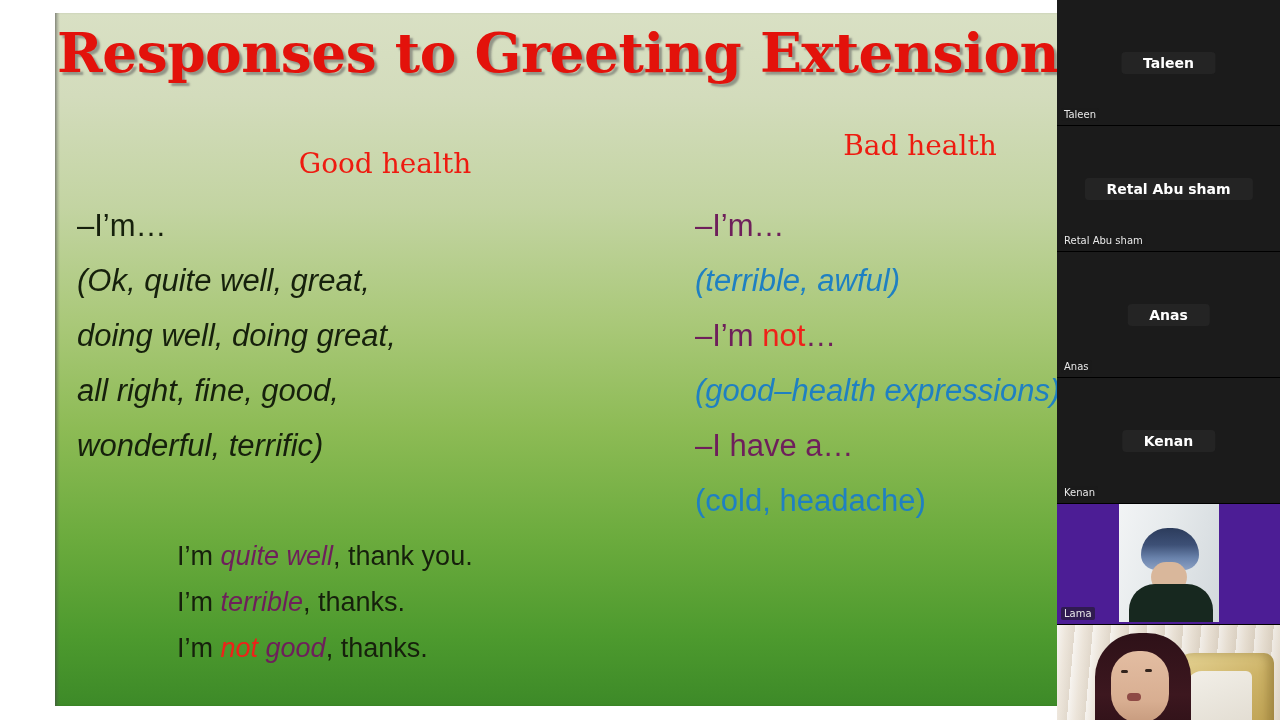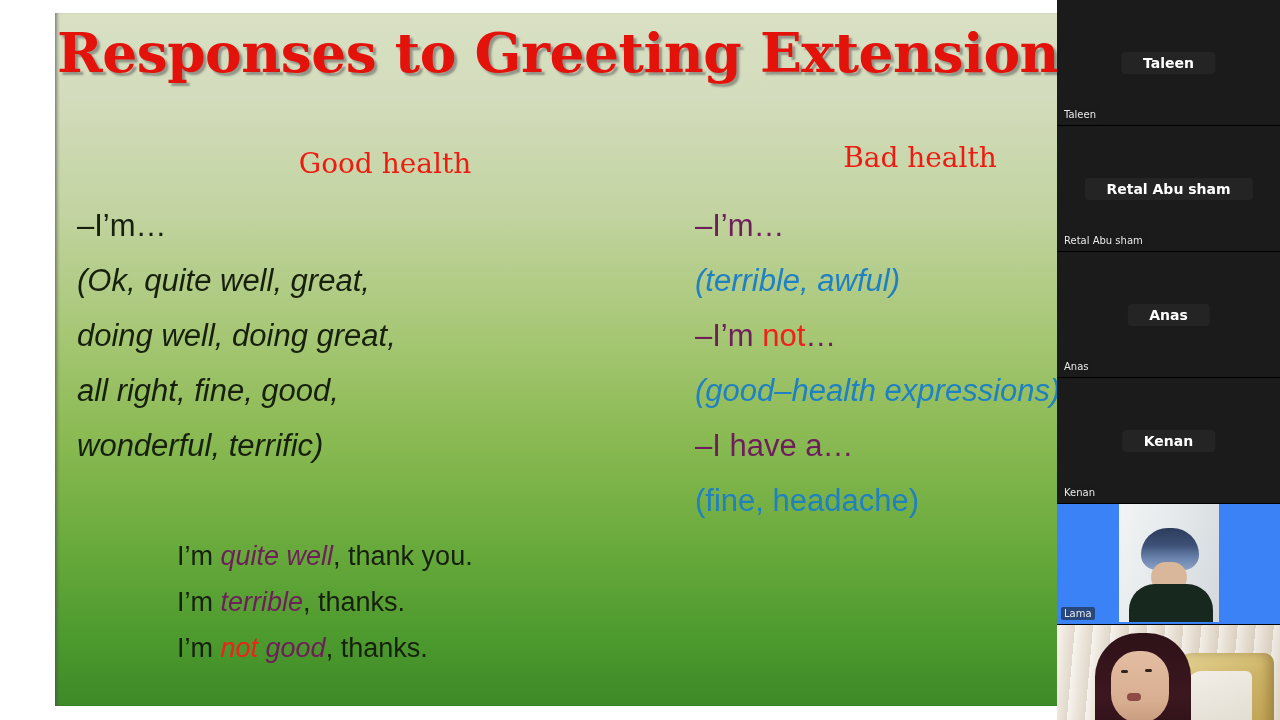--- a/index.html
+++ b/index.html
@@ -80,21 +80,21 @@
   .col-head {
     position: absolute;
     font-family: "DejaVu Serif", serif;
     font-size: 28px;
     line-height: 42px;
     color: #ee1b10;
     white-space: nowrap;
     font-weight: normal;
   }
   #head-good { left: 120px; top: 130px; width: 420px; text-align: center; }
-  #head-bad  { left: 700px; top: 124px; width: 330px; text-align: center; }
+  #head-bad  { left: 700px; top: 112px; width: 330px; text-align: center; }
 
   
   .body-block {
     position: absolute;
     font-family: Liberation Sans, sans-serif;
     white-space: nowrap;
   }
   .body-line {
     font-size: 31px;
     line-height: 55px;
@@ -170,21 +170,21 @@
 
   
   #tile-taleen { height: 125px; }
   #tile-retal  { height: 125px; }
   #tile-anas   { height: 125px; }
   #tile-kenan  { height: 125px; }
   #tile-lama   { height: 120px; }
   #tile-speaker{ height: 120px; border-bottom: none; }
 
   
-  .video-tile { background: #3b82f6; }
+  .video-tile { background: #4c1d95; }
   #lama-video {
     position: absolute;
     left: 62px;
     top: 0px;
     width: 100px;
     height: 118px;
     background: linear-gradient(to bottom, #e9edf0 0%, #dfe4e8 55%, #cfd6da 100%);
     overflow: hidden;
   }
   
@@ -307,21 +307,21 @@
           <div class="body-line"><span class="dark ital">all right, fine, good,</span></div>
           <div class="body-line"><span class="dark ital">wonderful, terrific)</span></div>
         </div>
 
       <div class="body-block" id="col-right-body">
           <div class="body-line"><span class="purple">–I’m…</span></div>
           <div class="body-line"><span class="blue ital">(terrible, awful)</span></div>
           <div class="body-line"><span class="purple">–I’m </span><span class="red">not</span><span class="purple">…</span></div>
           <div class="body-line"><span class="blue ital">(good–health expressions)</span></div>
           <div class="body-line"><span class="purple">–I have a…</span></div>
-          <div class="body-line"><span class="blue">(fine, headache)</span></div>
+          <div class="body-line"><span class="blue">(cold, headache)</span></div>
         </div>
 
       <div id="examples">
           <div class="body-line"><span class="dark">I’m </span><span class="purple ital">quite well</span><span class="dark">, thank you.</span></div>
           <div class="body-line"><span class="dark">I’m </span><span class="purple ital">terrible</span><span class="dark">, thanks.</span></div>
           <div class="body-line"><span class="dark">I’m </span><span class="red ital">not</span><span class="dark"> </span><span class="purple ital">good</span><span class="dark">, thanks.</span></div>
         </div>
 
     </div>
   </div>

